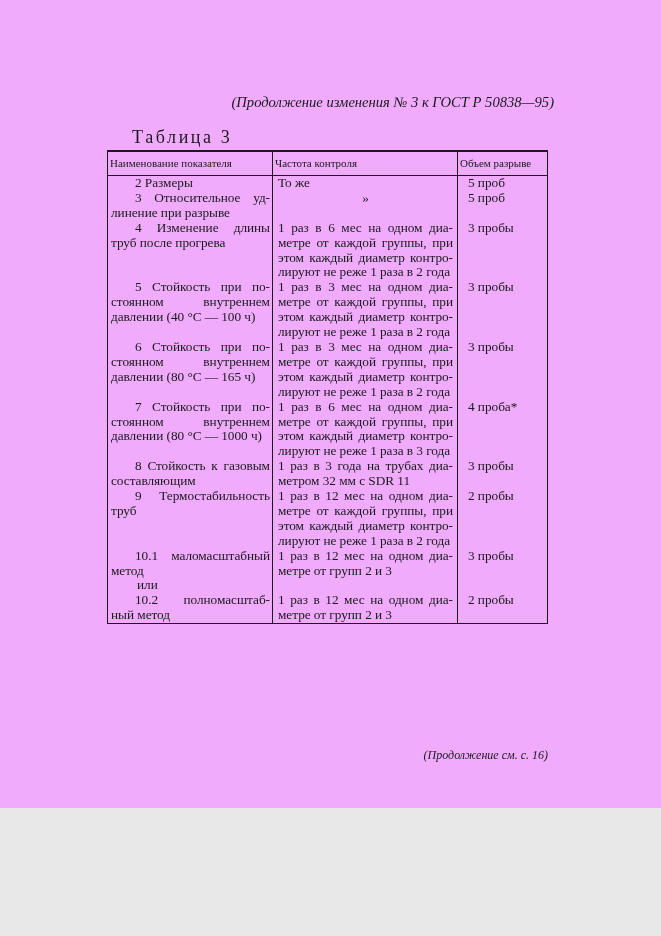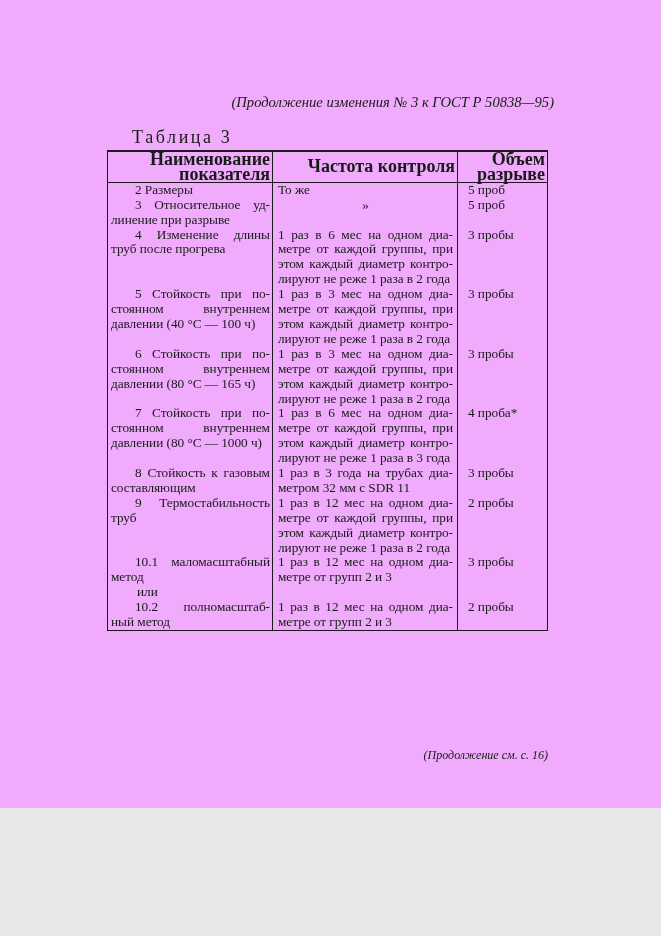--- a/index.html
+++ b/index.html
@@ -20,22 +20,22 @@
   table.main {
     position:absolute; top:150px; left:107px; width:440px;
     border-collapse:collapse; table-layout:fixed;
     font-size:13.3px; line-height:14.9px; letter-spacing:-0.05px;
     border:1.5px solid #1a1a1a; border-top-width:2.2px;
   }
   table.main col.c1col { width:165px; }
   table.main col.c2col { width:185px; }
   table.main col.c3col { width:90px; }
   th {
-    font-weight:bold; font-size:18px; letter-spacing:0;
-    height:23px; vertical-align:middle; text-align:right;
+    font-weight:normal; font-size:11px; letter-spacing:0;
+    height:23px; vertical-align:middle; text-align:left;
     border-bottom:1.5px solid #1a1a1a; border-left:1.5px solid #1a1a1a;
     padding:0 2px;
   }
   th:first-child { border-left:none; }
   td {
     vertical-align:top; padding:0;
     border-left:1.5px solid #1a1a1a;
   }
   td:first-child { border-left:none; }
   td.c1 { padding:0 2px 0 3px; }

